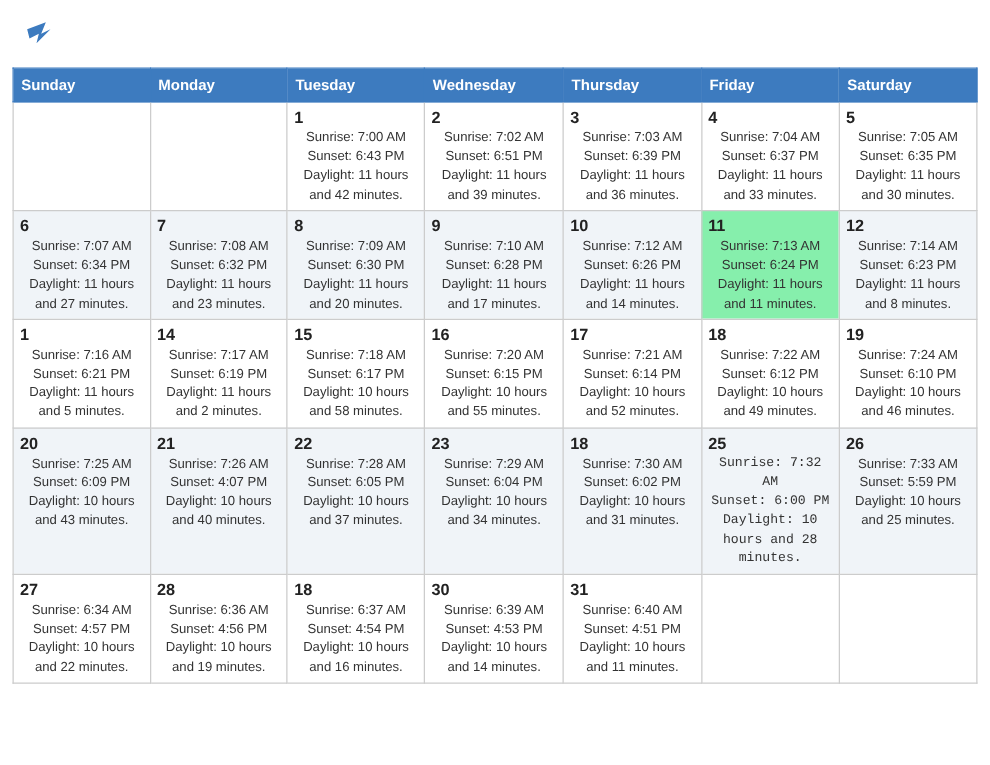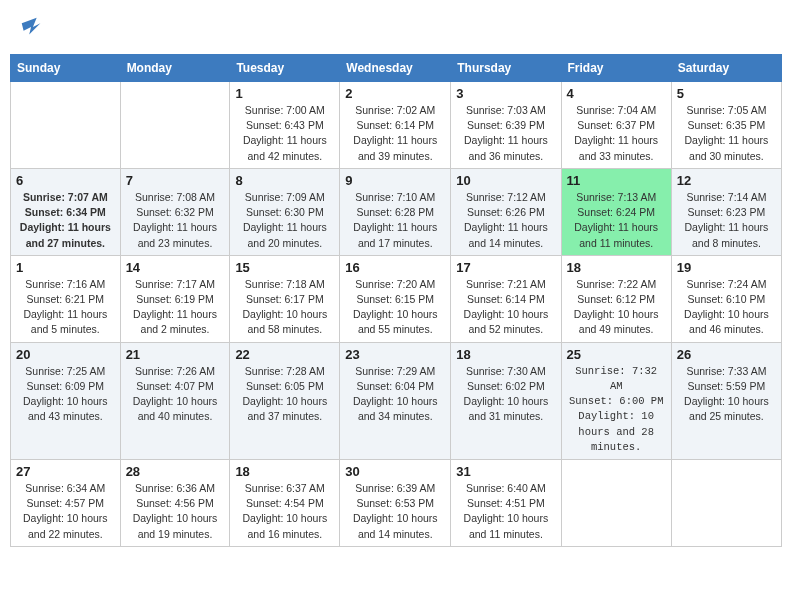--- a/index.html
+++ b/index.html
@@ -124,21 +124,21 @@
         <td class="empty-cell"></td>
         <td>
           <span class="day-number">1</span>
           <div class="day-info" style="white-space: pre-line;">Sunrise: 7:00 AM
 Sunset: 6:43 PM
 Daylight: 11 hours and 42 minutes.</div>
         </td>
         <td>
           <span class="day-number">2</span>
           <div class="day-info" style="white-space: pre-line;">Sunrise: 7:02 AM
-Sunset: 6:14 PM
+Sunset: 6:51 PM
 Daylight: 11 hours and 39 minutes.</div>
         </td>
         <td>
           <span class="day-number">3</span>
           <div class="day-info" style="white-space: pre-line;">Sunrise: 7:03 AM
 Sunset: 6:39 PM
 Daylight: 11 hours and 36 minutes.</div>
         </td>
         <td>
           <span class="day-number">4</span>
@@ -149,21 +149,21 @@
         <td>
           <span class="day-number">5</span>
           <div class="day-info" style="white-space: pre-line;">Sunrise: 7:05 AM
 Sunset: 6:35 PM
 Daylight: 11 hours and 30 minutes.</div>
         </td>
       </tr>
       <tr>
         <td style="background: rgb(240, 244, 248);">
           <span class="day-number">6</span>
-          <div class="day-info" style="white-space: pre-line; font-weight: bold;">Sunrise: 7:07 AM
+          <div class="day-info" style="white-space: pre-line;">Sunrise: 7:07 AM
 Sunset: 6:34 PM
 Daylight: 11 hours and 27 minutes.</div>
         </td>
         <td style="background: rgb(240, 244, 248);">
           <span class="day-number">7</span>
           <div class="day-info" style="white-space: pre-line;">Sunrise: 7:08 AM
 Sunset: 6:32 PM
 Daylight: 11 hours and 23 minutes.</div>
         </td>
         <td style="background: rgb(240, 244, 248);">
@@ -300,21 +300,21 @@
         </td>
         <td>
           <span class="day-number">18</span>
           <div class="day-info" style="white-space: pre-line;">Sunrise: 6:37 AM
 Sunset: 4:54 PM
 Daylight: 10 hours and 16 minutes.</div>
         </td>
         <td>
           <span class="day-number">30</span>
           <div class="day-info" style="white-space: pre-line;">Sunrise: 6:39 AM
-Sunset: 6:53 PM
+Sunset: 4:53 PM
 Daylight: 10 hours and 14 minutes.</div>
         </td>
         <td>
           <span class="day-number">31</span>
           <div class="day-info" style="white-space: pre-line;">Sunrise: 6:40 AM
 Sunset: 4:51 PM
 Daylight: 10 hours and 11 minutes.</div>
         </td>
         <td class="empty-cell"></td>
         <td class="empty-cell"></td>

